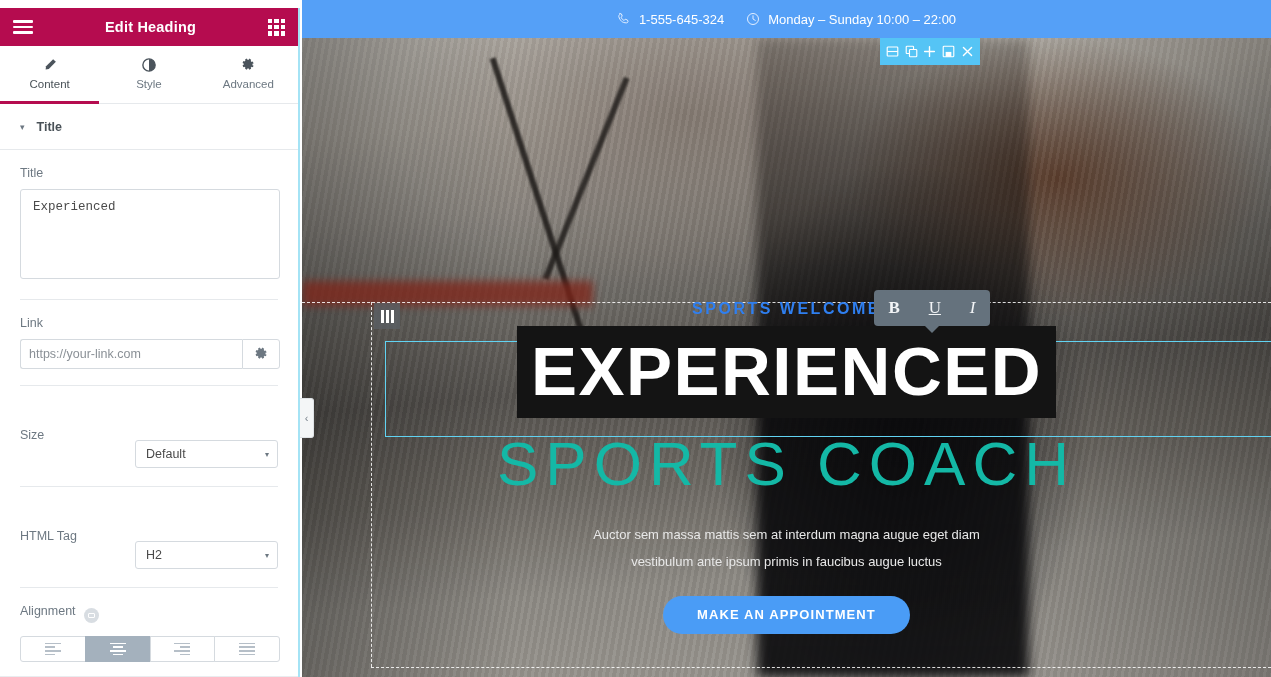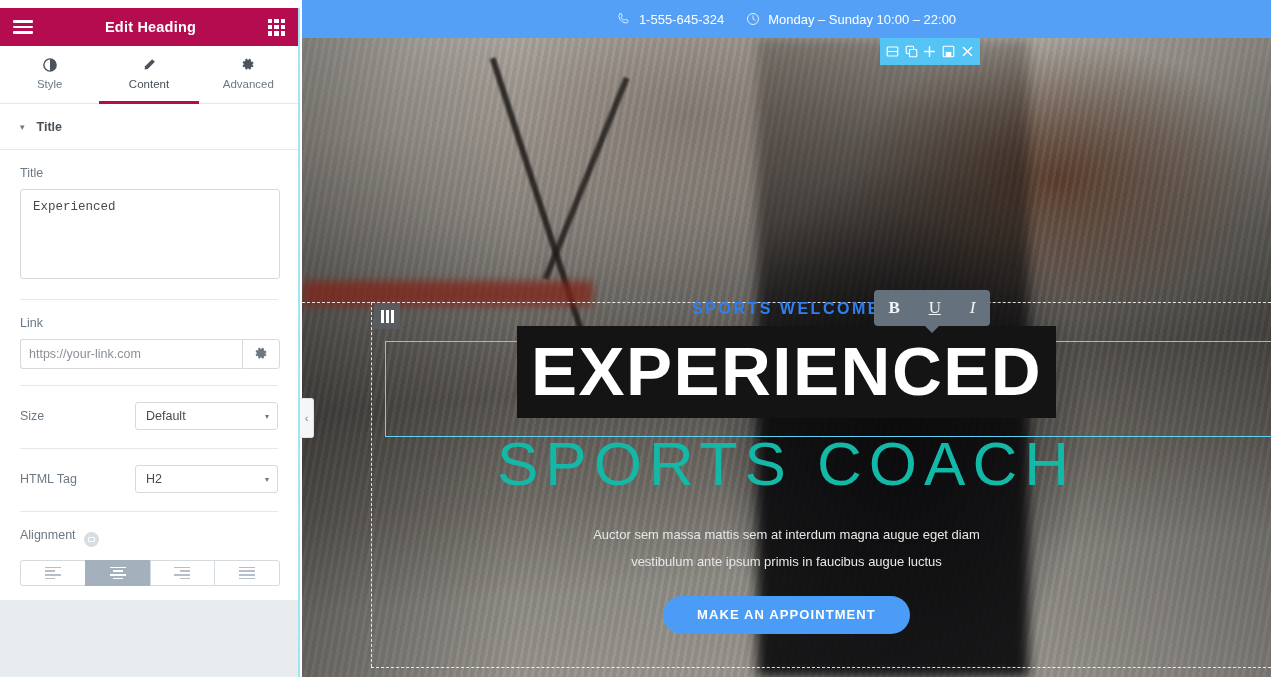--- a/index.html
+++ b/index.html
@@ -79,21 +79,21 @@
     width: 38px; height: 30px; border: 1px solid #d5dadf; border-radius: 0 3px 3px 0;
     background: #fff; display: flex; align-items: center; justify-content: center;
     color: #6d7882; cursor: pointer;
   }
 
   .row { display: flex; align-items: center; justify-content: space-between; padding-top: 16px; }
   .row .field-label { margin-bottom: 0; }
   .select {
     width: 143px; height: 28px; border: 1px solid #d5dadf; border-radius: 3px;
     background: #fff; display: flex; align-items: center; justify-content: space-between;
-    padding: 0 8px 0 10px; font-size: 12.5px; color: #4a4a4a; cursor: pointer;
+    padding: 0 8px 0 10px; font-size: 12.5px; color: #4a4a4a; cursor: pointer; margin-top: 38px;
   }
   .select .arr { font-size: 8px; color: #6d7882; }
 
   .align-label-row { display: flex; align-items: center; gap: 8px; padding-top: 16px; }
   .resp-ic {
     width: 15px; height: 15px; border-radius: 50%; background: #d8dde2;
     display: flex; align-items: center; justify-content: center;
   }
   .resp-ic i { width: 7px; height: 5px; border: 1.2px solid #fff; border-radius: 1px; display:block; }
   .align-group { display: flex; width: 260px; margin-top: 9px; border-radius: 3px; }
@@ -267,36 +267,36 @@
           <i></i>
           <i></i>
           <i></i>
           <i></i>
           <i></i>
           <i></i>
       </div>
     </div>
 
     <div class="tabs">
+      <div class="tab active">
+        <span class="ic">
+          <svg width="14" height="14" viewBox="0 0 16 16">
+              <path d="M11.6 1.3l3.1 3.1-8.1 8.1-3.6.5.5-3.6z" fill="#4b545c"></path>
+            </svg>
+        </span>
+        <span>Content</span>
+      </div>
       <div class="tab">
         <span class="ic">
           <svg width="14" height="14" viewBox="0 0 16 16">
               <circle cx="8" cy="8" r="7" fill="none" stroke="#4b545c" stroke-width="1.6"></circle>
               <path d="M8 1a7 7 0 0 1 0 14z" fill="#4b545c"></path>
             </svg>
         </span>
         <span>Style</span>
-      </div>
-      <div class="tab active">
-        <span class="ic">
-          <svg width="14" height="14" viewBox="0 0 16 16">
-              <path d="M11.6 1.3l3.1 3.1-8.1 8.1-3.6.5.5-3.6z" fill="#4b545c"></path>
-            </svg>
-        </span>
-        <span>Content</span>
       </div>
       <div class="tab">
         <span class="ic">
           <svg width="14" height="14" viewBox="0 0 16 16">
               <path d="M8 5.2A2.8 2.8 0 1 0 8 10.8 2.8 2.8 0 0 0 8 5.2zm6.4 3.6l-1.3-.5a5.4 5.4 0 0 0 0-1.6l1.3-.5-.9-2.2-1.3.5a5.4 5.4 0 0 0-1.1-1.1l.5-1.3L9.4.7l-.5 1.3a5.4 5.4 0 0 0-1.6 0L6.8.7 4.6 1.6l.5 1.3a5.4 5.4 0 0 0-1.1 1.1l-1.3-.5-.9 2.2 1.3.5a5.4 5.4 0 0 0 0 1.6l-1.3.5.9 2.2 1.3-.5a5.4 5.4 0 0 0 1.1 1.1l-.5 1.3 2.2.9.5-1.3a5.4 5.4 0 0 0 1.6 0l.5 1.3 2.2-.9-.5-1.3a5.4 5.4 0 0 0 1.1-1.1l1.3.5z" fill="#4b545c"></path>
             </svg>
         </span>
         <span>Advanced</span>
       </div>
     </div>

